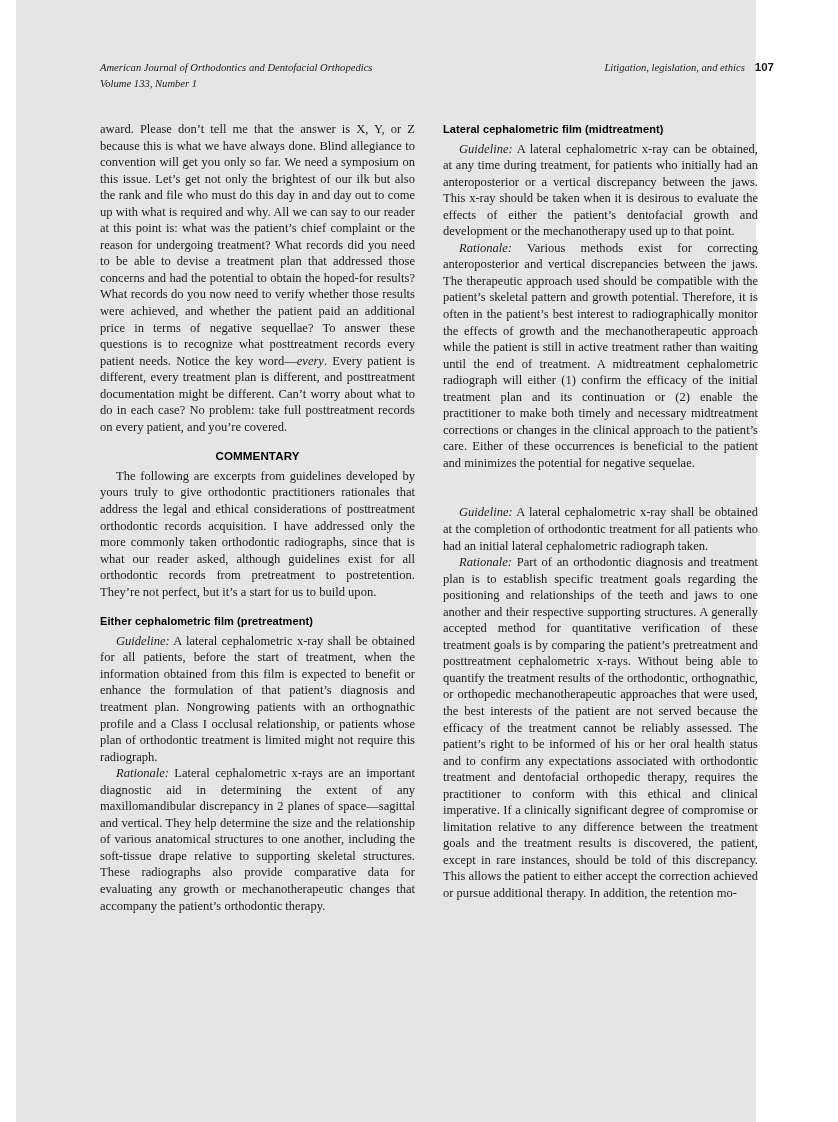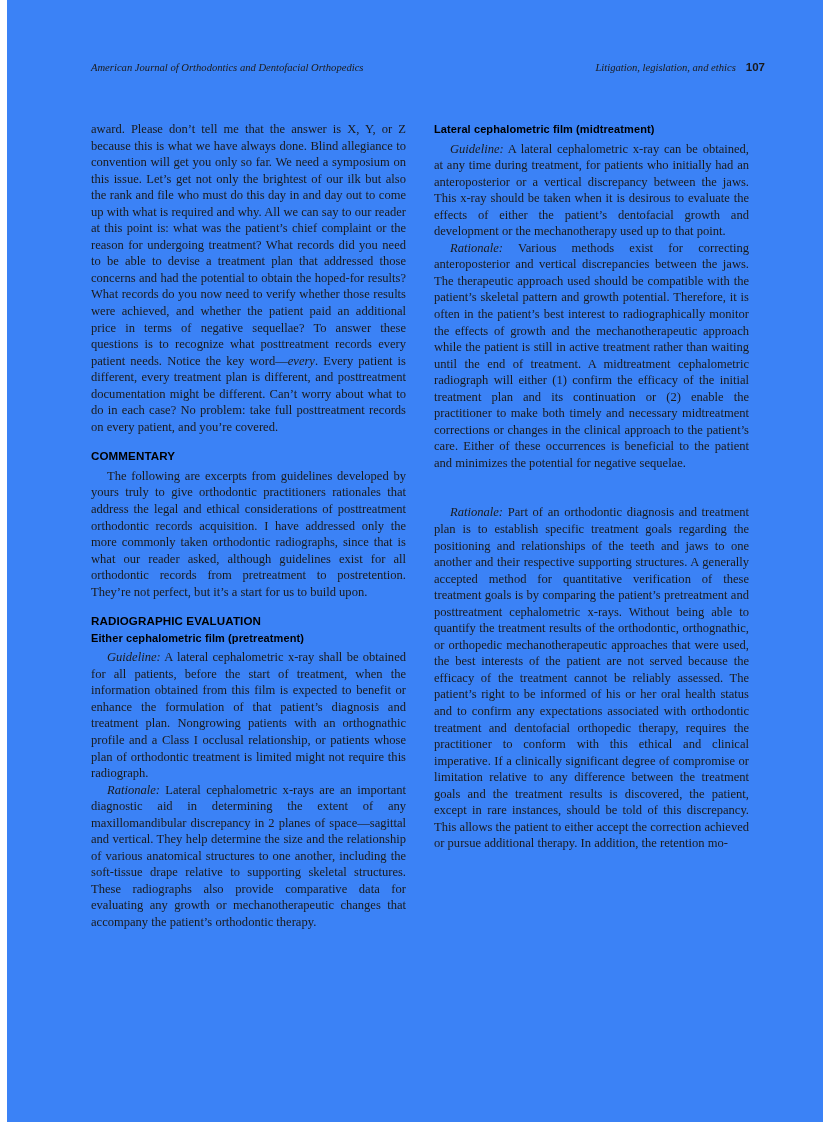--- a/index.html
+++ b/index.html
@@ -11,24 +11,24 @@
     width: 838px;
     height: 1122px;
     font-family: "Liberation Serif", serif;
     color: #1a1a1a;
     position: relative;
     overflow: hidden;
   }
 
   .page {
     position: absolute;
-    left: 7px; top: 0;
-    width: 816px;
+    left: 16px; top: 0;
+    width: 740px;
     height: 1122px;
-    background: #3b82f6;
+    background: #e5e5e5;
   }
 
   
   .running-head {
     position: absolute;
     left: 84px;
     top: 60px;
     width: 674px;
     display: flex;
     justify-content: space-between;
@@ -90,20 +90,21 @@
   }
 
   h2.section-head {
     margin: 0;
     font-family: "Liberation Sans", sans-serif;
     font-weight: bold;
     font-size: 11.6px;
     line-height: 16.5px;
     letter-spacing: 0.1px;
     color: #000;
+    text-align: center;
   }
   h3.sub-head {
     margin: 0;
     font-family: "Liberation Sans", sans-serif;
     font-weight: bold;
     font-size: 11px;
     line-height: 16.5px;
     letter-spacing: 0.1px;
     color: #000;
   }
@@ -113,41 +114,41 @@
   .sp-after-head { height: 3px; }
 </style>
 </head>
 <body>
 
 <div class="page">
 
   <div class="running-head">
     <div class="rh-left">
       <span class="rh-line">American Journal of Orthodontics and Dentofacial Orthopedics</span>
+      <span class="rh-line rh-vol-num">Volume 133, Number 1</span>
     </div>
     <div class="rh-right">
       <span class="rh-section">Litigation, legislation, and ethics</span>
       <span class="rh-page">107</span>
     </div>
   </div>
 
   <div class="columns">
 
     <div class="col">
 
       <p class="body"><span>award. Please don’t tell me that the answer is X, Y, or Z because this is what we have always done. Blind allegiance to convention will get you only so far. We need a symposium on this issue. Let’s get not only the brightest of our ilk but also the rank and file who must do this day in and day out to come up with what is required and why. All we can say to our reader at this point is: what was the patient’s chief complaint or the reason for undergoing treatment? What records did you need to be able to devise a treatment plan that addressed those concerns and had the potential to obtain the hoped-for results? What records do you now need to verify whether those results were achieved, and whether the patient paid an additional price in terms of negative sequellae? To answer these questions is to recognize what posttreatment records every patient needs. Notice the key word—</span><span class="lead">every</span><span>. Every patient is different, every treatment plan is different, and posttreatment documentation might be different. Can’t worry about what to do in each case? No problem: take full posttreatment records on every patient, and you’re covered.</span></p>
 
       <div class="sp-before-head"></div>
       <h2 class="section-head">COMMENTARY</h2>
       <div class="sp-after-head"></div>
 
       <p class="body indent">The following are excerpts from guidelines developed by yours truly to give orthodontic practitioners rationales that address the legal and ethical considerations of posttreatment orthodontic records acquisition. I have addressed only the more commonly taken orthodontic radiographs, since that is what our reader asked, although guidelines exist for all orthodontic records from pretreatment to postretention. They’re not perfect, but it’s a start for us to build upon.</p>
 
       <div class="sp-before-head"></div>
-      <h2 class="section-head">RADIOGRAPHIC EVALUATION</h2>
       <h3 class="sub-head">Either cephalometric film (pretreatment)</h3>
       <div class="sp-after-head"></div>
 
       <p class="body indent"><span class="lead">Guideline:</span><span> A lateral cephalometric x-ray shall be obtained for all patients, before the start of treatment, when the information obtained from this film is expected to benefit or enhance the formulation of that patient’s diagnosis and treatment plan. Nongrowing patients with an orthognathic profile and a Class I occlusal relationship, or patients whose plan of orthodontic treatment is limited might not require this radiograph.</span></p>
 
       <p class="body indent"><span class="lead">Rationale:</span><span> Lateral cephalometric x-rays are an important diagnostic aid in determining the extent of any maxillomandibular discrepancy in 2 planes of space—sagittal and vertical. They help determine the size and the relationship of various anatomical structures to one another, including the soft-tissue drape relative to supporting skeletal structures. These radiographs also provide comparative data for evaluating any growth or mechanotherapeutic changes that accompany the patient’s orthodontic therapy.</span></p>
 
     </div>
 
     <div class="col">
@@ -155,19 +156,20 @@
       <h3 class="sub-head">Lateral cephalometric film (midtreatment)</h3>
       <div class="sp-after-head"></div>
 
       <p class="body indent"><span class="lead">Guideline:</span><span> A lateral cephalometric x-ray can be obtained, at any time during treatment, for patients who initially had an anteroposterior or a vertical discrepancy between the jaws. This x-ray should be taken when it is desirous to evaluate the effects of either the patient’s dentofacial growth and development or the mechanotherapy used up to that point.</span></p>
 
       <p class="body indent"><span class="lead">Rationale:</span><span> Various methods exist for correcting anteroposterior and vertical discrepancies between the jaws. The therapeutic approach used should be compatible with the patient’s skeletal pattern and growth potential. Therefore, it is often in the patient’s best interest to radiographically monitor the effects of growth and the mechanotherapeutic approach while the patient is still in active treatment rather than waiting until the end of treatment. A midtreatment cephalometric radiograph will either (1) confirm the efficacy of the initial treatment plan and its continuation or (2) enable the practitioner to make both timely and necessary midtreatment corrections or changes in the clinical approach to the patient’s care. Either of these occurrences is beneficial to the patient and minimizes the potential for negative sequelae.</span></p>
 
       <div class="sp-before-head-lg"></div>
       <div class="sp-after-head"></div>
 
+      <p class="body indent"><span class="lead">Guideline:</span><span> A lateral cephalometric x-ray shall be obtained at the completion of orthodontic treatment for all patients who had an initial lateral cephalometric radiograph taken.</span></p>
 
       <p class="body indent"><span class="lead">Rationale:</span><span> Part of an orthodontic diagnosis and treatment plan is to establish specific treatment goals regarding the positioning and relationships of the teeth and jaws to one another and their respective supporting structures. A generally accepted method for quantitative verification of these treatment goals is by comparing the patient’s pretreatment and posttreatment cephalometric x-rays. Without being able to quantify the treatment results of the orthodontic, orthognathic, or orthopedic mechanotherapeutic approaches that were used, the best interests of the patient are not served because the efficacy of the treatment cannot be reliably assessed. The patient’s right to be informed of his or her oral health status and to confirm any expectations associated with orthodontic treatment and dentofacial orthopedic therapy, requires the practitioner to conform with this ethical and clinical imperative. If a clinically significant degree of compromise or limitation relative to any difference between the treatment goals and the treatment results is discovered, the patient, except in rare instances, should be told of this discrepancy. This allows the patient to either accept the correction achieved or pursue additional therapy. In addition, the retention mo-</span></p>
 
     </div>
 
   </div>
 </div>
 
 </body></html>

